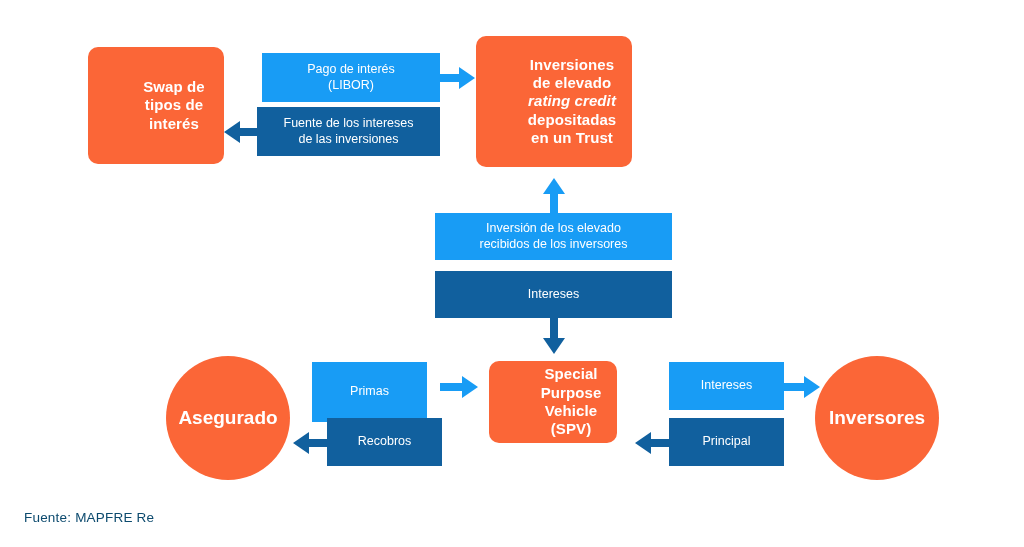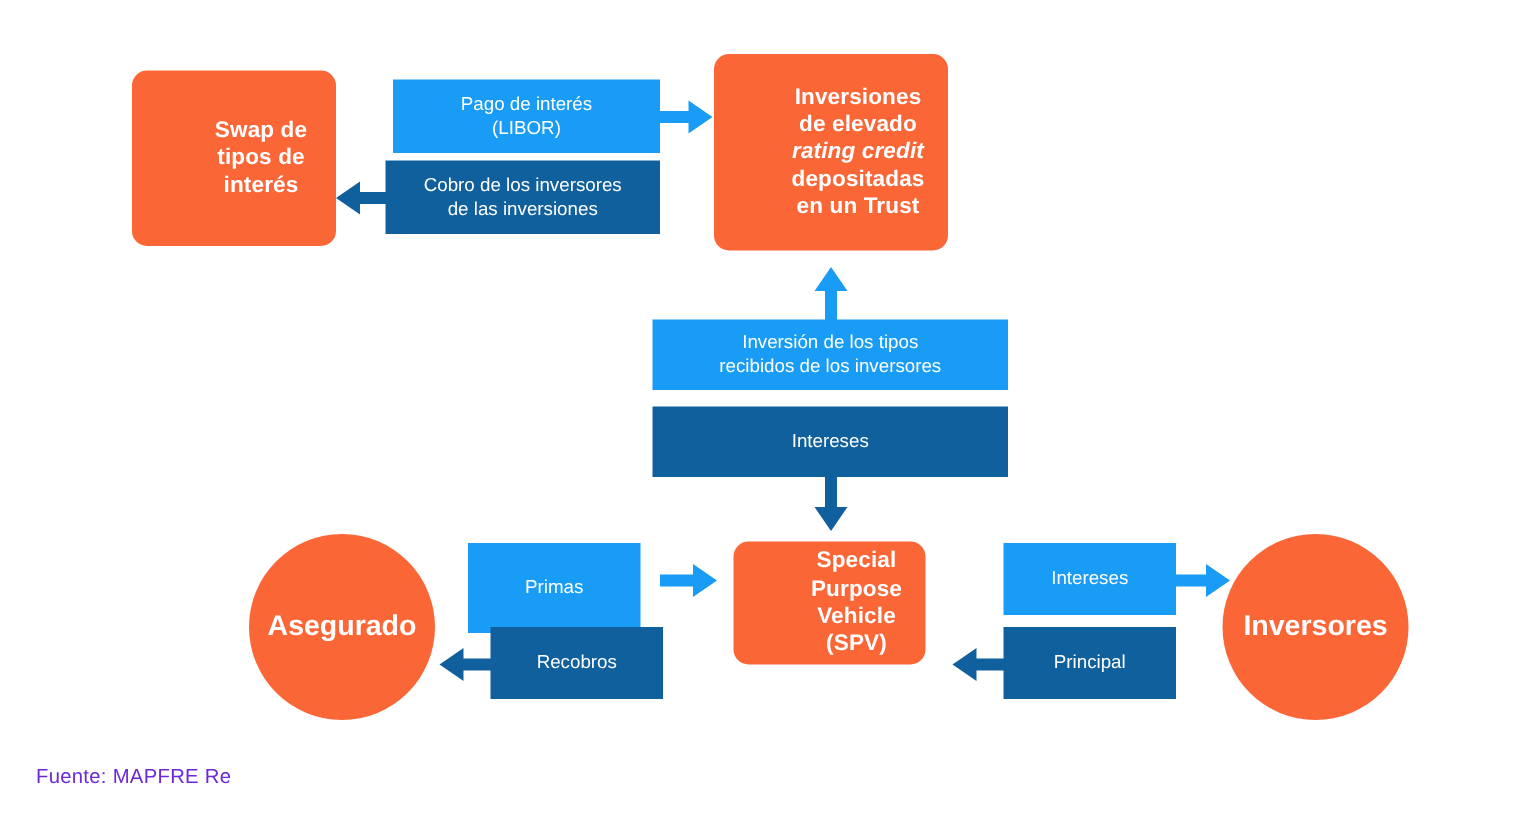--- a/index.html
+++ b/index.html
@@ -55,21 +55,21 @@
   .bar.light { background: #189CF5; }
   .bar.dark  { background: #11609E; }
 
   .arrow { position: absolute; }
   .arrow svg { display: block; }
 
   .footer {
     position: absolute;
     left: 24px;
     top: 510px;
-    color: #6d28d9;
+    color: #0c4a6e;
     font-size: 13.5px;
     font-weight: normal;
     letter-spacing: .2px;
   }
   .ital { font-style: italic; }
   .ln { display: block; }
 </style>
 </head>
 <body>
 
@@ -99,39 +99,39 @@
     </div>
   </div>
   <div class="arrow" style="left:437px; top:62px;">
     <svg width="40" height="32" viewBox="0 0 40 32">
       <path d="M0 12 H22 V5 L38 16 L22 27 V20 H0 Z" fill="#189CF5"></path>
     </svg>
   </div>
 
   <div class="bar dark" style="left:257px; top:107px; width:183px; height:49px;">
     <div>
-      <span class="ln">Cobro de los inversores</span>
+      <span class="ln">Fuente de los intereses</span>
       <span class="ln">de las inversiones</span>
     </div>
   </div>
   <div class="arrow" style="left:222px; top:116px;">
     <svg width="40" height="32" viewBox="0 0 40 32">
       <path d="M40 12 H18 V5 L2 16 L18 27 V20 H40 Z" fill="#11609E"></path>
     </svg>
   </div>
 
   <div class="arrow" style="left:538px; top:176px;">
     <svg width="32" height="40" viewBox="0 0 32 40">
       <path d="M12 40 V18 H5 L16 2 L27 18 H20 V40 Z" fill="#189CF5"></path>
     </svg>
   </div>
 
   <div class="bar light" style="left:435px; top:213px; width:237px; height:47px;">
     <div>
-      <span class="ln">Inversión de los tipos</span>
+      <span class="ln">Inversión de los elevado</span>
       <span class="ln">recibidos de los inversores</span>
     </div>
   </div>
 
   <div class="bar dark" style="left:435px; top:271px; width:237px; height:47px;">
     <span>Intereses</span>
   </div>
 
   <div class="arrow" style="left:538px; top:316px;">
     <svg width="32" height="40" viewBox="0 0 32 40">

